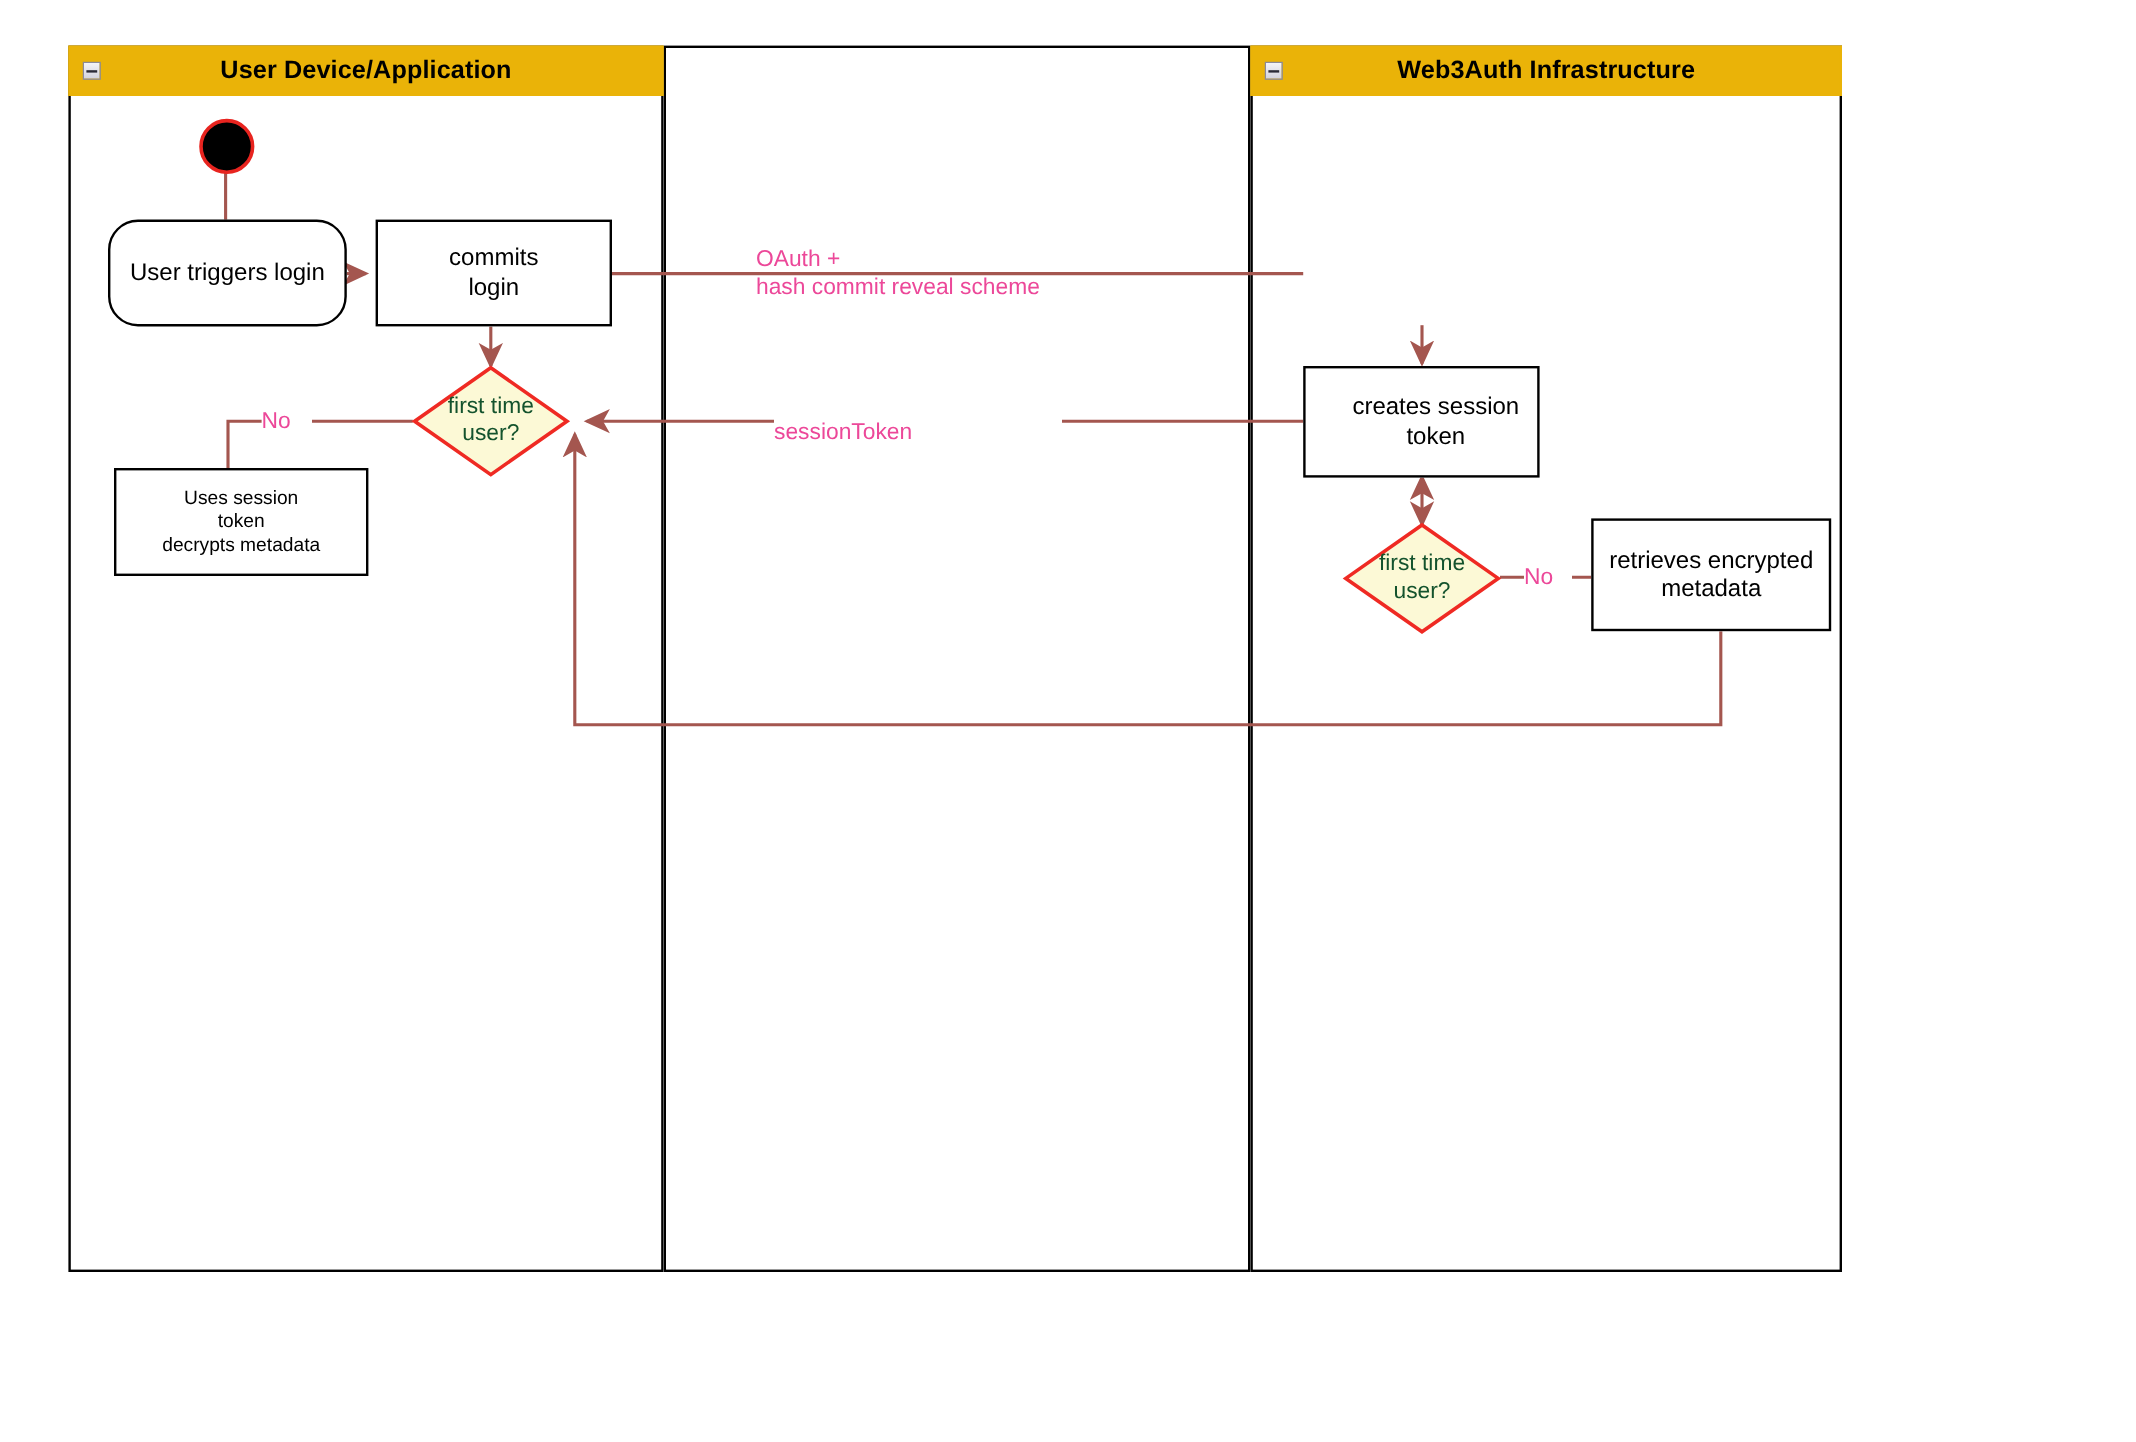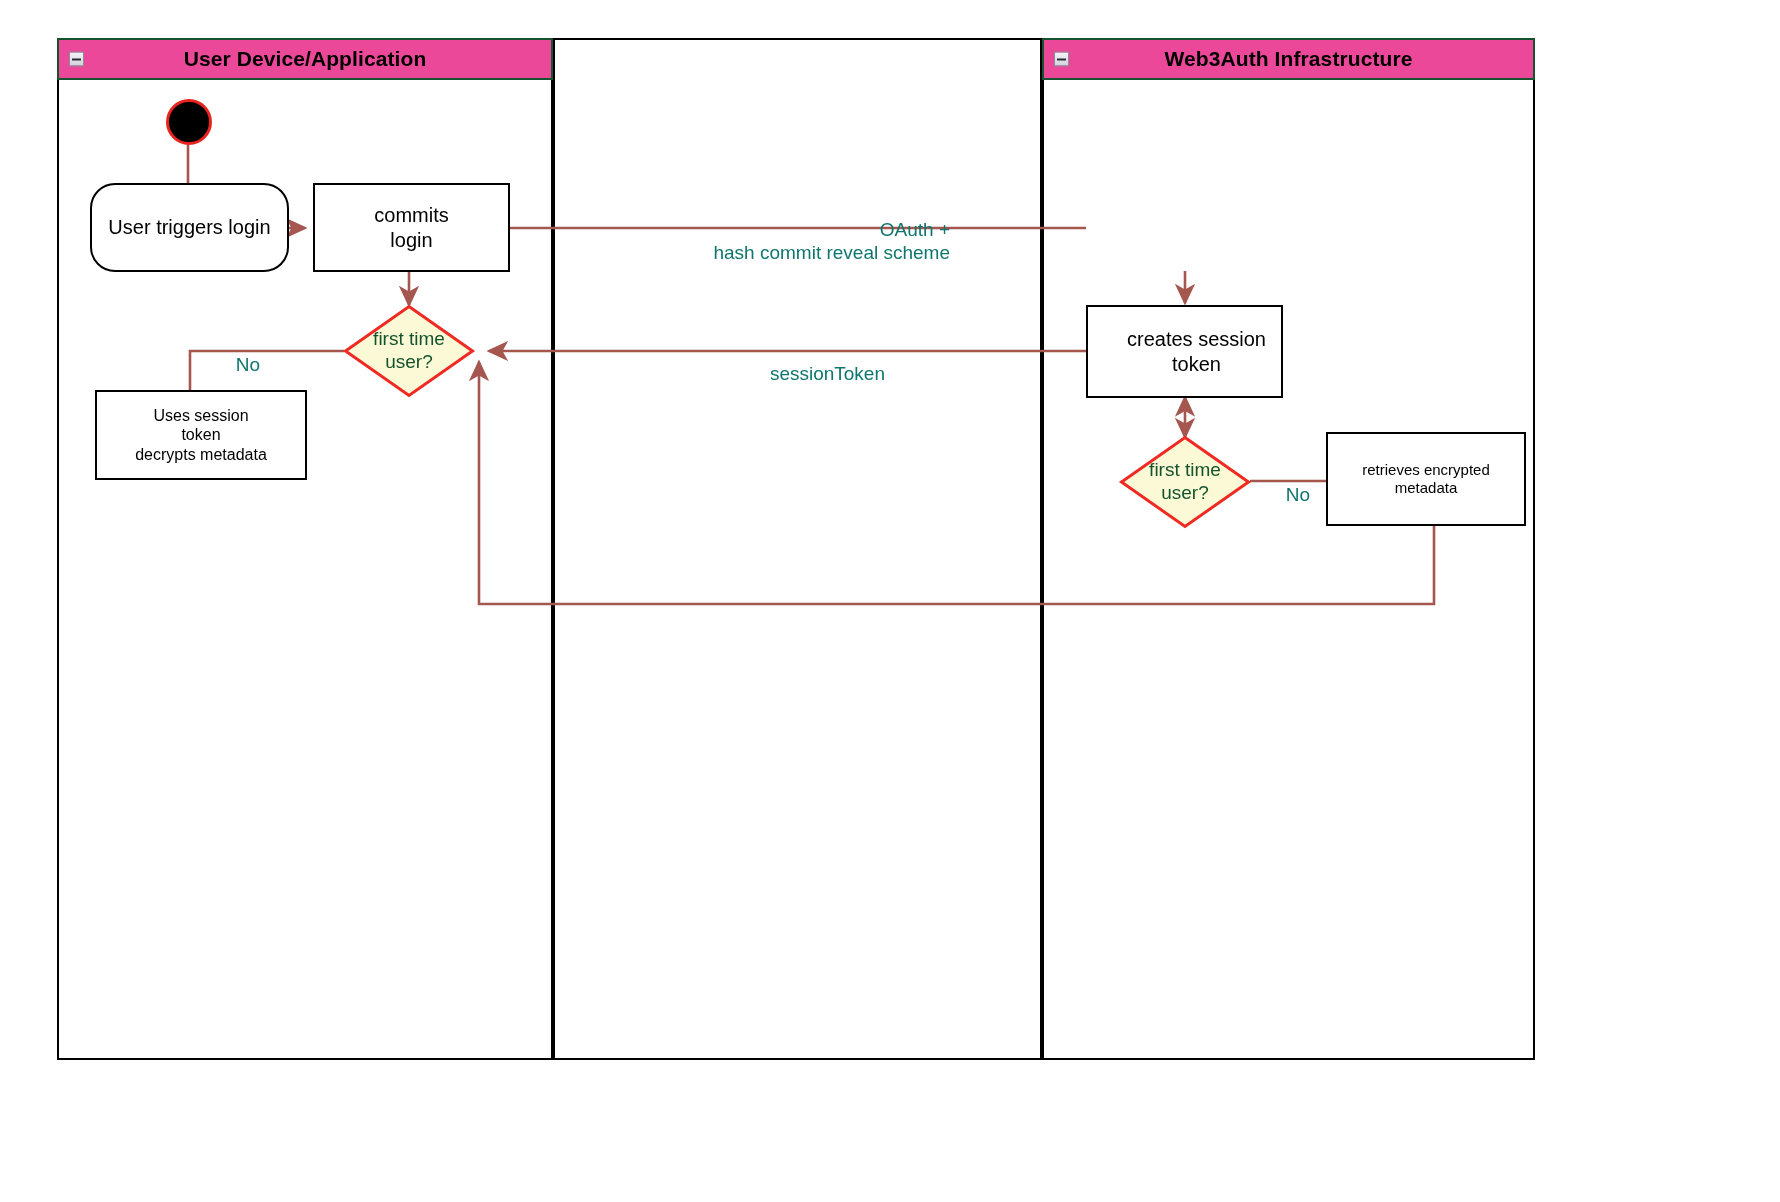--- a/index.html
+++ b/index.html
@@ -20,22 +20,22 @@
   
   .lane {
     position: absolute;
     box-sizing: border-box;
     border: 2px solid #000000;
     background: #ffffff;
   }
   .lane-header {
     position: absolute;
     box-sizing: border-box;
-    border: 2px solid #14532d;
-    background: #ec4899;
+    border: 2px solid #eab308;
+    background: #eab308;
     display: flex;
     align-items: center;
     justify-content: center;
   }
   .lane-title {
     font-size: 21px;
     font-weight: bold;
     color: #000000;
     letter-spacing: 0.1px;
     text-align: center;
@@ -112,25 +112,24 @@
     position: absolute;
     left: 0;
     top: 0;
     width: 1780px;
     height: 1202px;
     pointer-events: none;
   }
   .edge-label {
     position: absolute;
     font-size: 19px;
-    color: #0f766e;
+    color: #ec4899;
     line-height: 1.22;
-    text-align: right;
+    text-align: left;
     white-space: pre;
-    margin-top: 13px;
   }
 </style>
 </head>
 <body>
 
 <div id="canvas">
 
   <div class="lane" style="left:57px; top:38px; width:496px; height:1022px;"></div>
   <div class="lane" style="left:553px; top:38px; width:489px; height:1022px;"></div>
   <div class="lane" style="left:1042px; top:38px; width:493px; height:1022px;"></div>
@@ -215,21 +214,21 @@
   </div>
 
   <div class="decision-wrap" style="left:1120px; top:436px; width:130px; height:92px;">
     <svg width="130" height="92" viewBox="0 0 130 92" xmlns="http://www.w3.org/2000/svg">
       <polygon points="65,1.5 128.5,46 65,90.5 1.5,46" fill="#fcf9d6" stroke="#ef2a23" stroke-width="3"></polygon>
     </svg>
     <div class="decision-label" style="white-space:pre-line;">first time
 user?</div>
   </div>
 
-  <div class="node action" style="left:1326px; top:432px; width:200px; height:94px; white-space:pre-line; font-size:15px;text-align:center;">
+  <div class="node action" style="left:1326px; top:432px; width:200px; height:94px; white-space:pre-line; font-size:20px;text-align:center;">
     <span>retrieves encrypted
 metadata</span>
   </div>
 
   <div class="edge-label" style="left:630px; top:205px; width:320px;">OAuth +
 hash commit reveal scheme</div>
 
   <div class="edge-label" style="left:645px; top:349px; width:240px; background:#ffffff;">sessionToken</div>
 
   <div class="edge-label" style="left:218px; top:340px; width:42px; background:#ffffff;">No</div>

